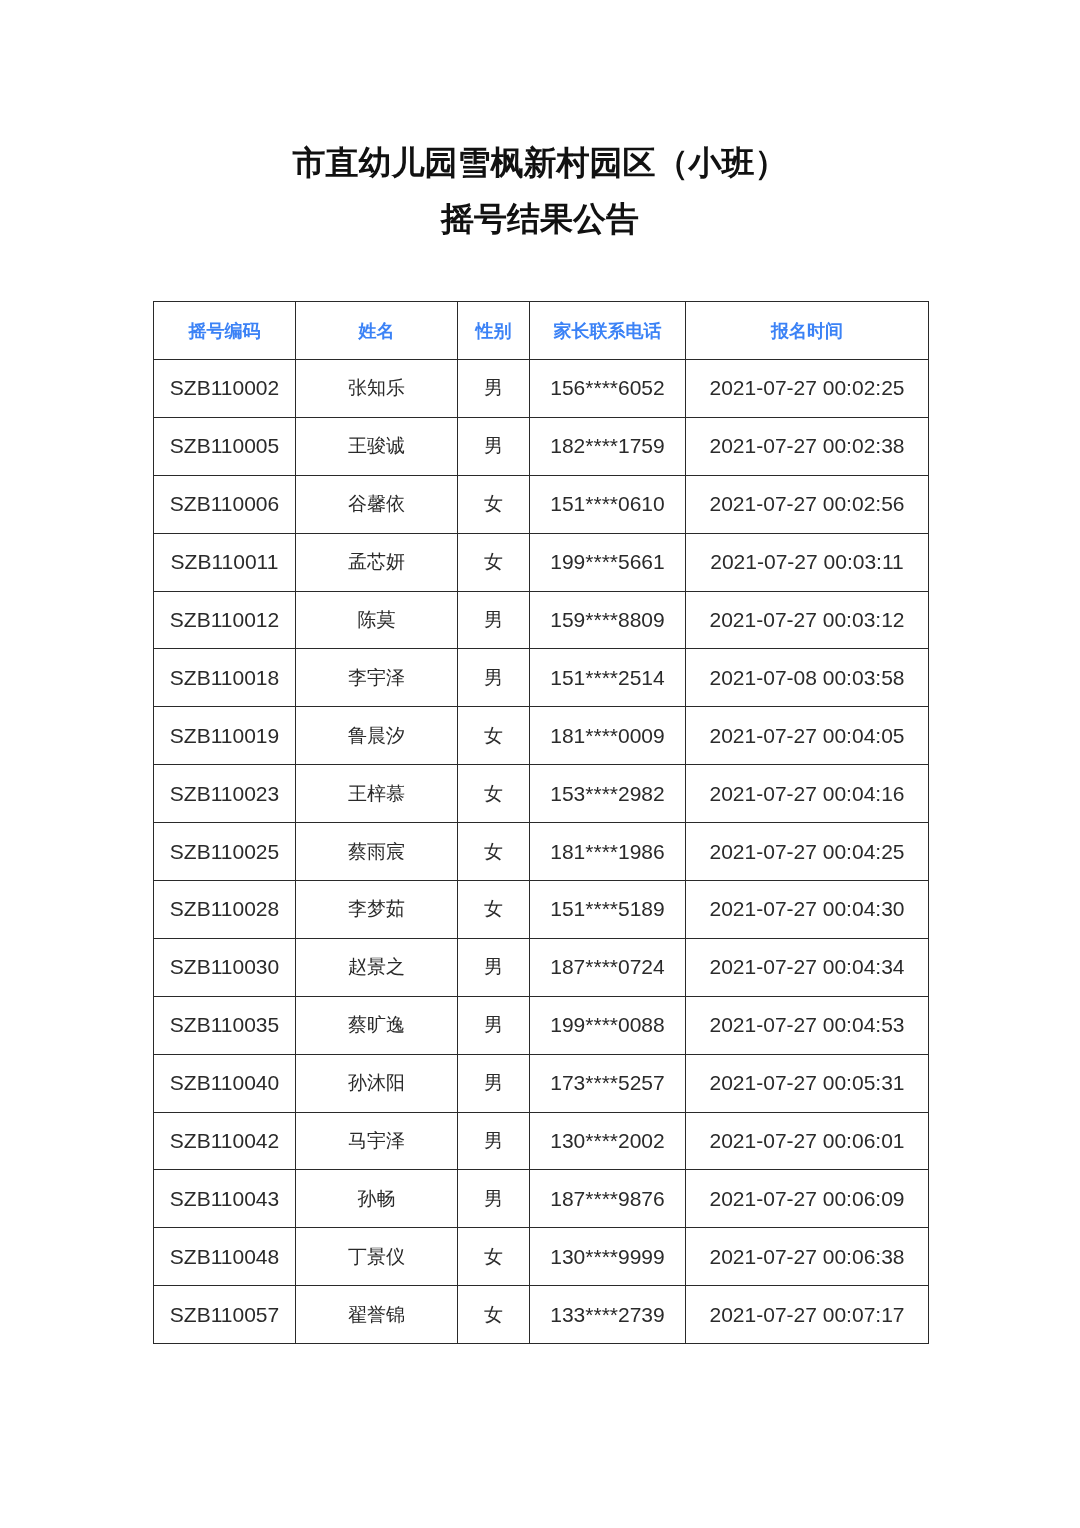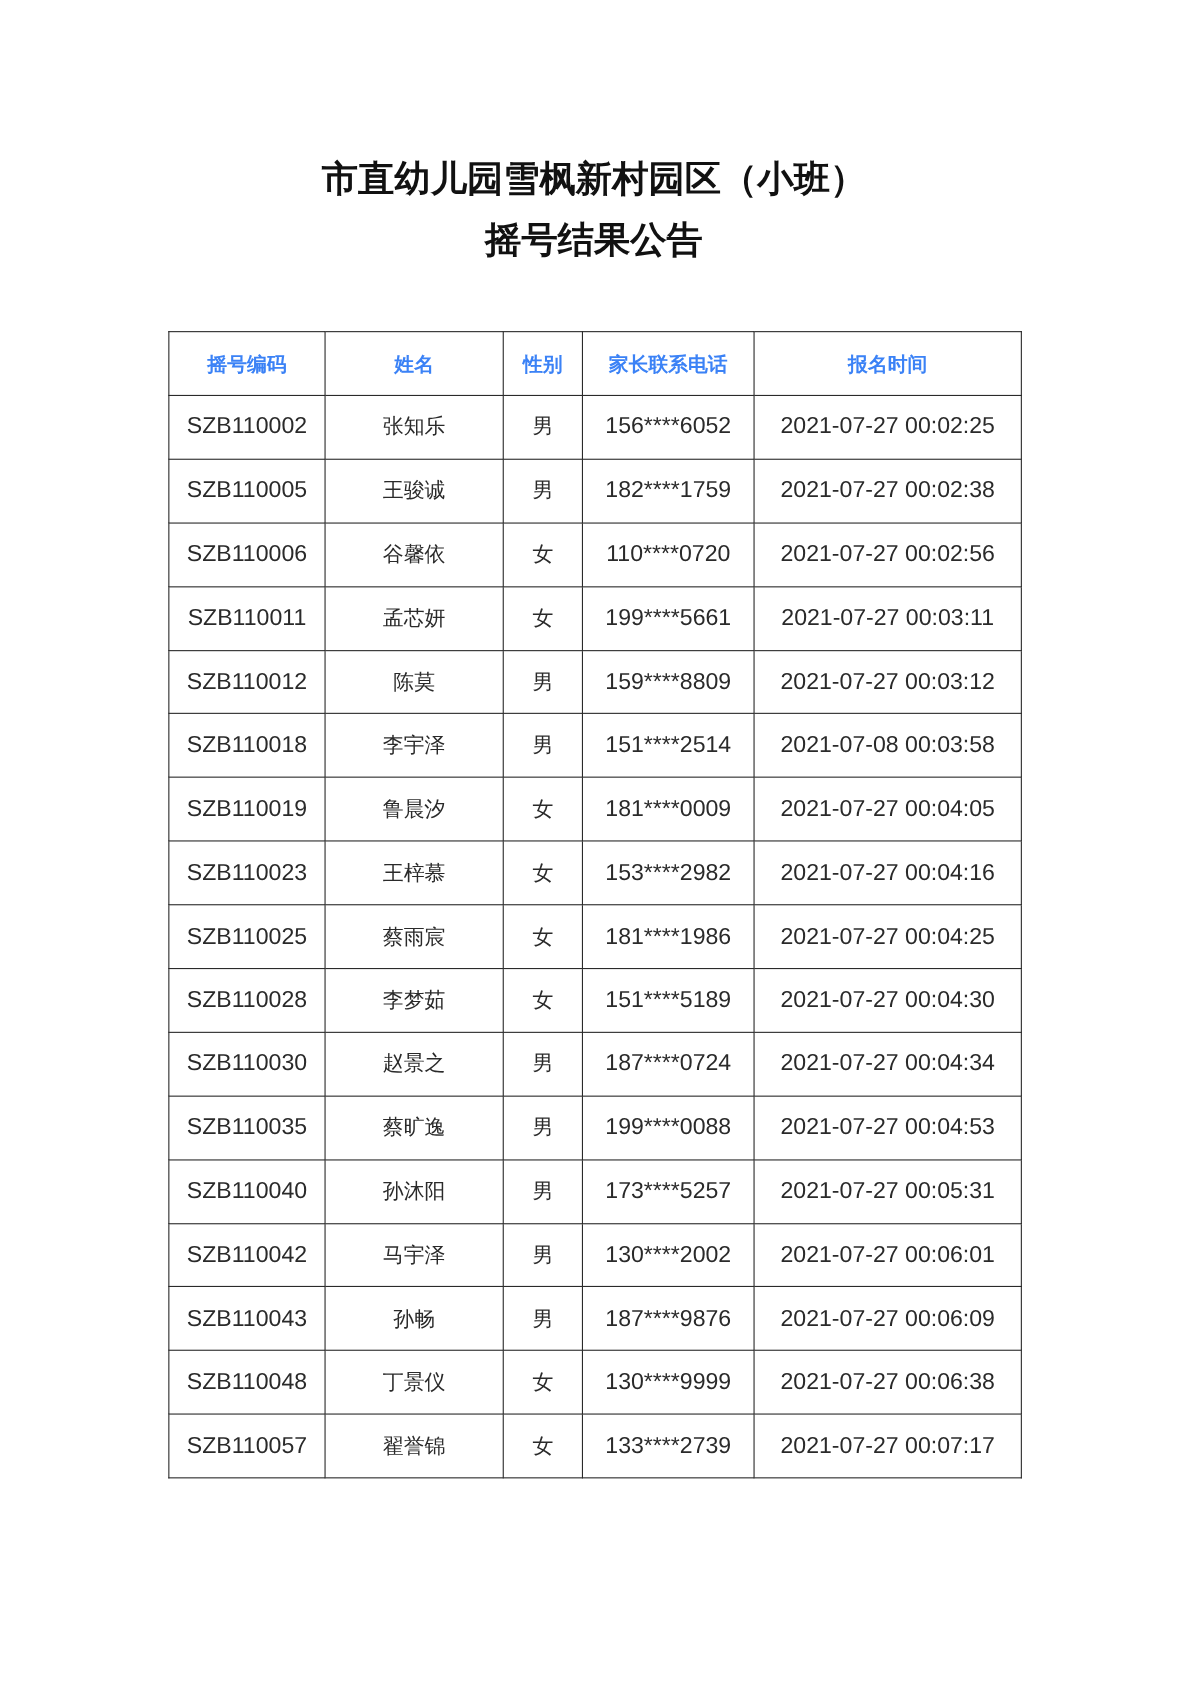--- a/index.html
+++ b/index.html
@@ -109,21 +109,21 @@
         <td class="num">SZB110005</td>
         <td>王骏诚</td>
         <td>男</td>
         <td class="num">182****1759</td>
         <td class="num">2021-07-27 00:02:38</td>
       </tr>
       <tr>
         <td class="num">SZB110006</td>
         <td>谷馨依</td>
         <td>女</td>
-        <td class="num">110****0720</td>
+        <td class="num">151****0610</td>
         <td class="num">2021-07-27 00:02:56</td>
       </tr>
       <tr>
         <td class="num">SZB110011</td>
         <td>孟芯妍</td>
         <td>女</td>
         <td class="num">199****5661</td>
         <td class="num">2021-07-27 00:03:11</td>
       </tr>
       <tr>

